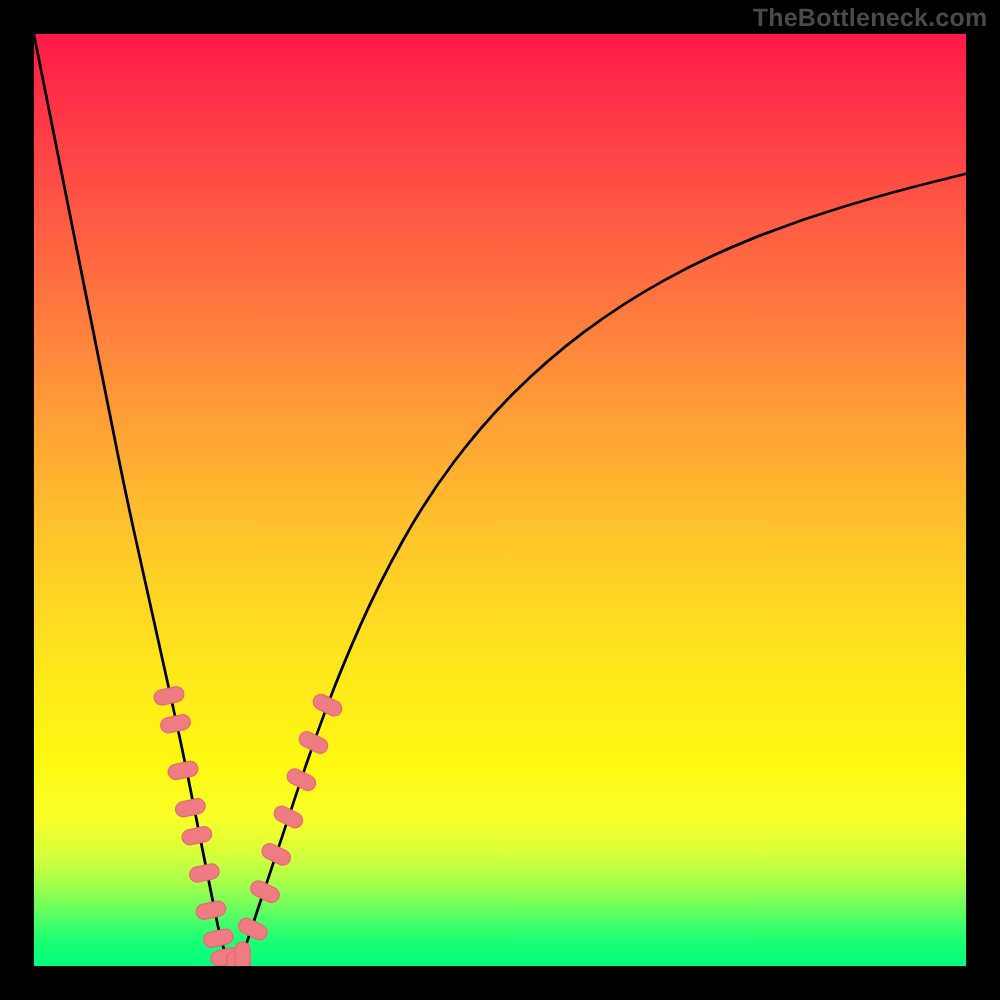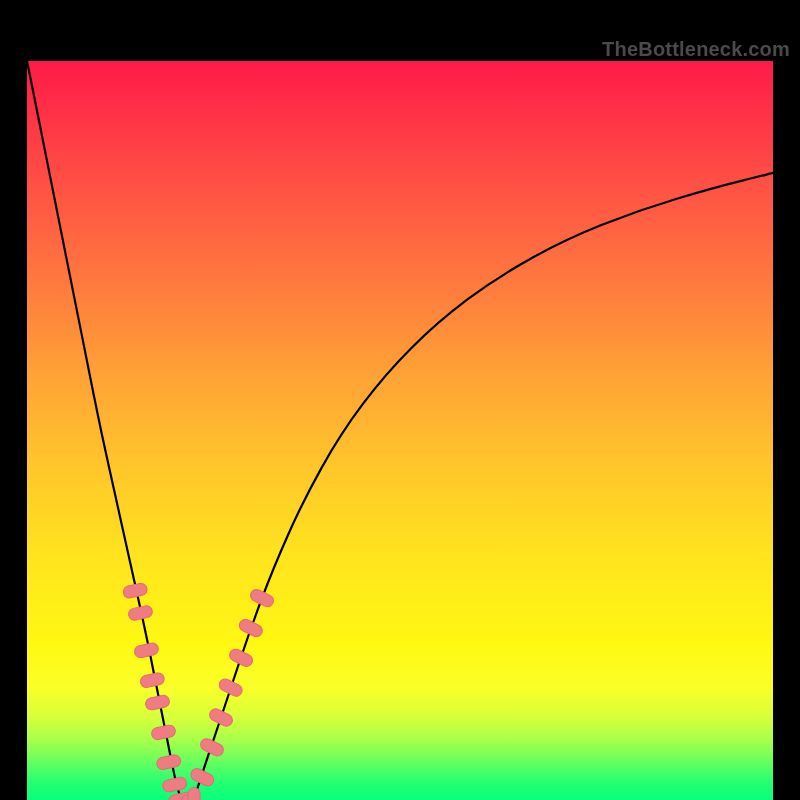--- a/index.html
+++ b/index.html
@@ -8,21 +8,20 @@
     width: 800px;
     height: 800px;
     overflow: hidden;
     background: #000;
     font-family: Arial, Helvetica, sans-serif;
   }
   .frame {
     position: absolute;
     inset: 0;
     background: #000;
-    margin-top: 34px;
   }
   .plot {
     position: absolute;
     left: 27px;
     top: 27px;
     width: 746px;
     height: 746px;
     overflow: hidden;
   }
   .gradient {

